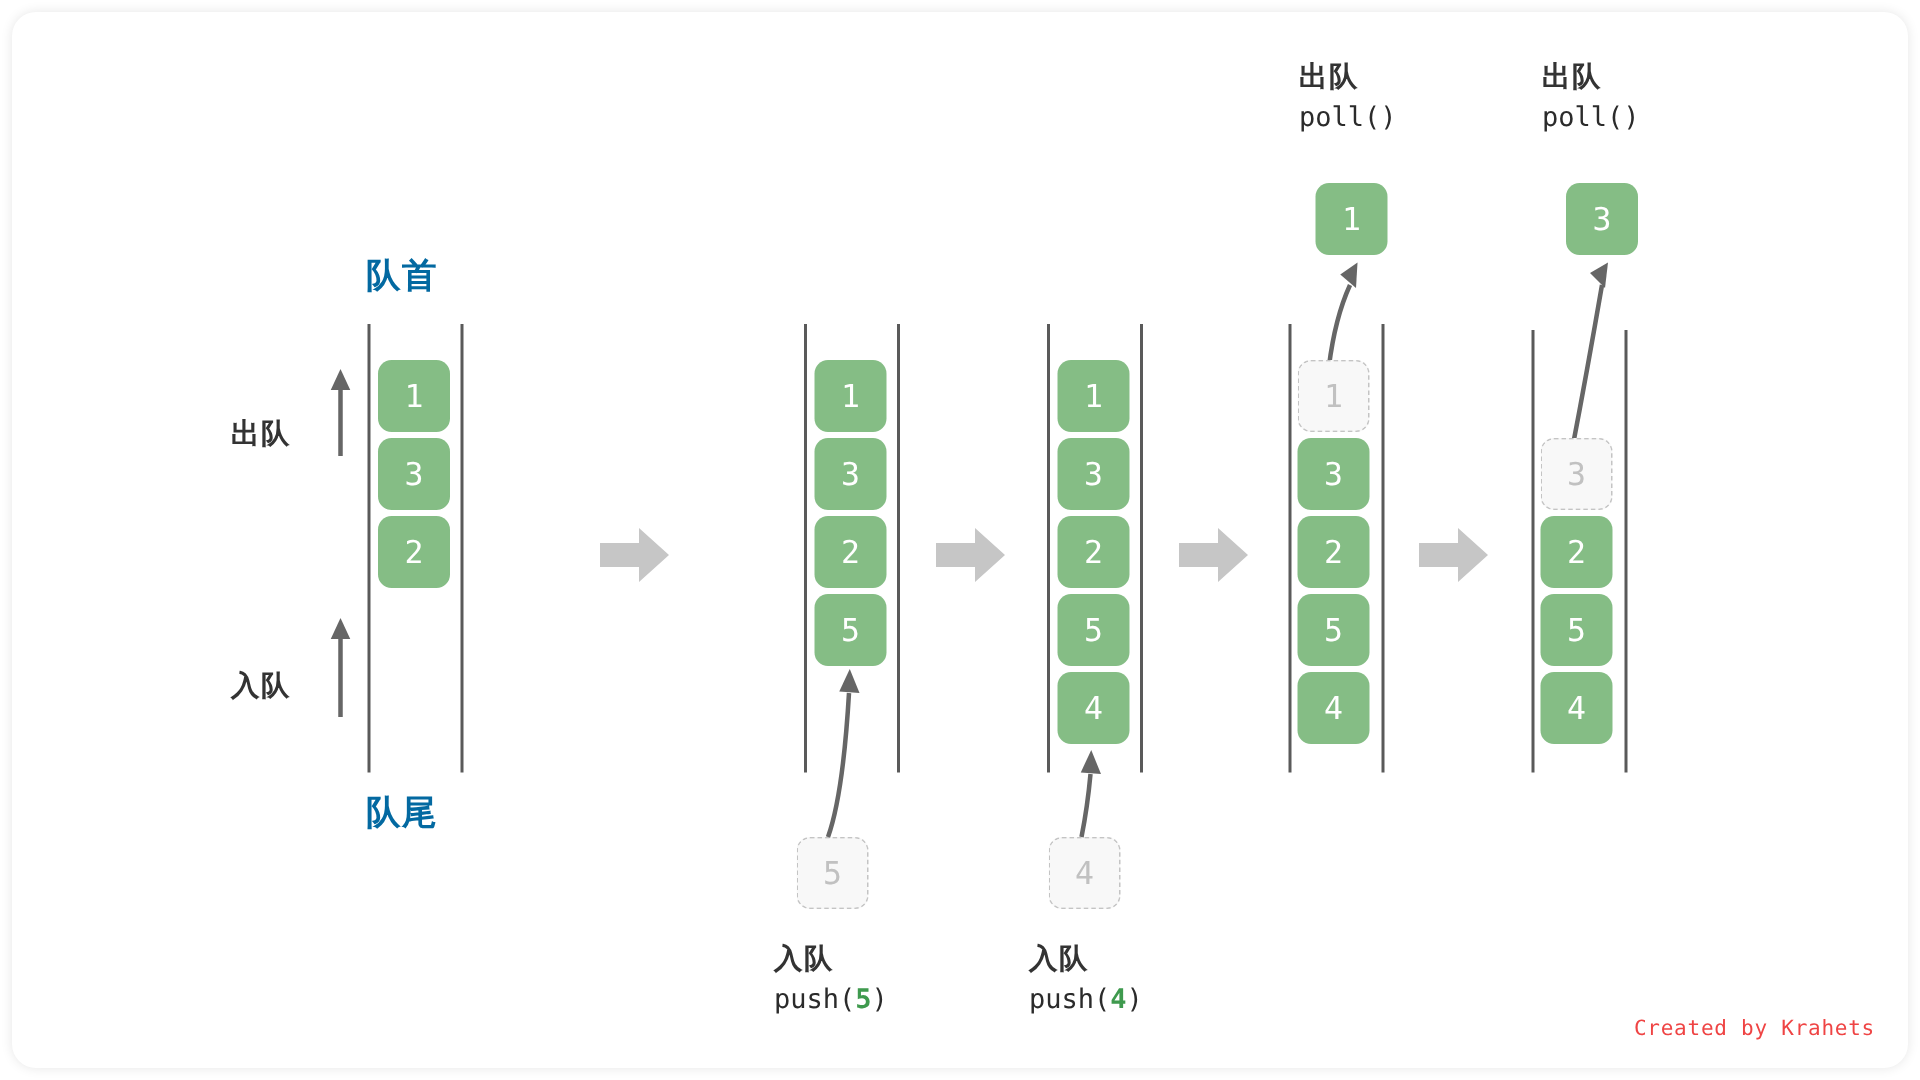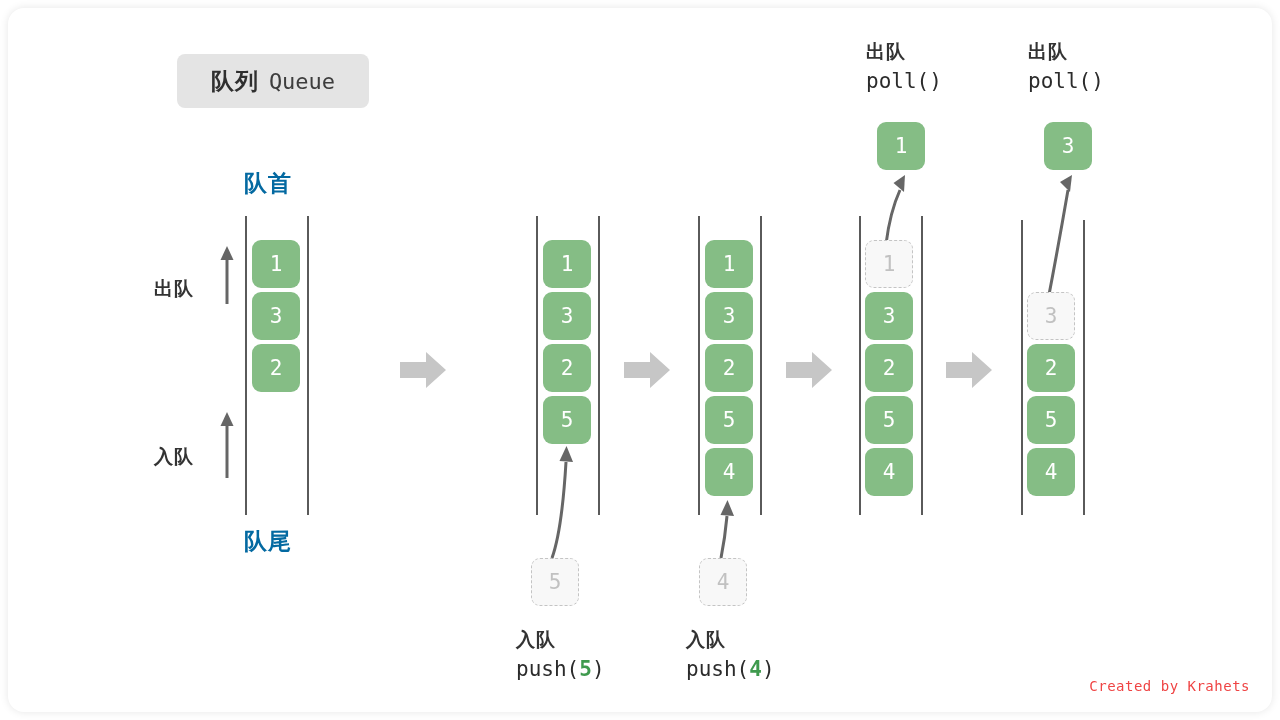--- a/index.html
+++ b/index.html
@@ -104,21 +104,21 @@
   .opcaption .cn {
     display: block;
     font-size: 19px;
     font-weight: bold;
     color: #333333;
     letter-spacing: 1px;
   }
   .opcaption .code {
     display: block;
     font-family: "DejaVu Sans Mono", "Liberation Mono", monospace;
-    font-size: 21px;
+    font-size: 18px;
     color: #2b2b2b;
   }
   .opcaption .code .arg {
     color: #3f9a4e;
     font-weight: bold;
   }
 
   
   .flowarrow { width: 46px; height: 40px; }
 
@@ -131,24 +131,20 @@
     letter-spacing: 0.5px;
   }
 
   svg { overflow: visible; }
 </style>
 </head>
 <body>
 
 <div id="canvas">
 
-  <div class="abs" id="title-badge">
-    <span class="cn">队列</span>
-    <span class="en">Queue</span>
-  </div>
 
   <div class="abs endlabel" style="left:236px; top:160px;">队首</div>
   <div class="abs endlabel" style="left:236px; top:518px;">队尾</div>
 
   <div class="abs sidelabel" style="left:146px; top:268px;">出队</div>
   <svg class="abs" style="left:206px; top:236px;" width="26" height="62">
     <line x1="13" y1="60" x2="13" y2="14" stroke="#666666" stroke-width="3"></line>
     <path d="M13 2 L19.5 16 L6.5 16 Z" fill="#666666"></path>
   </svg>
 

